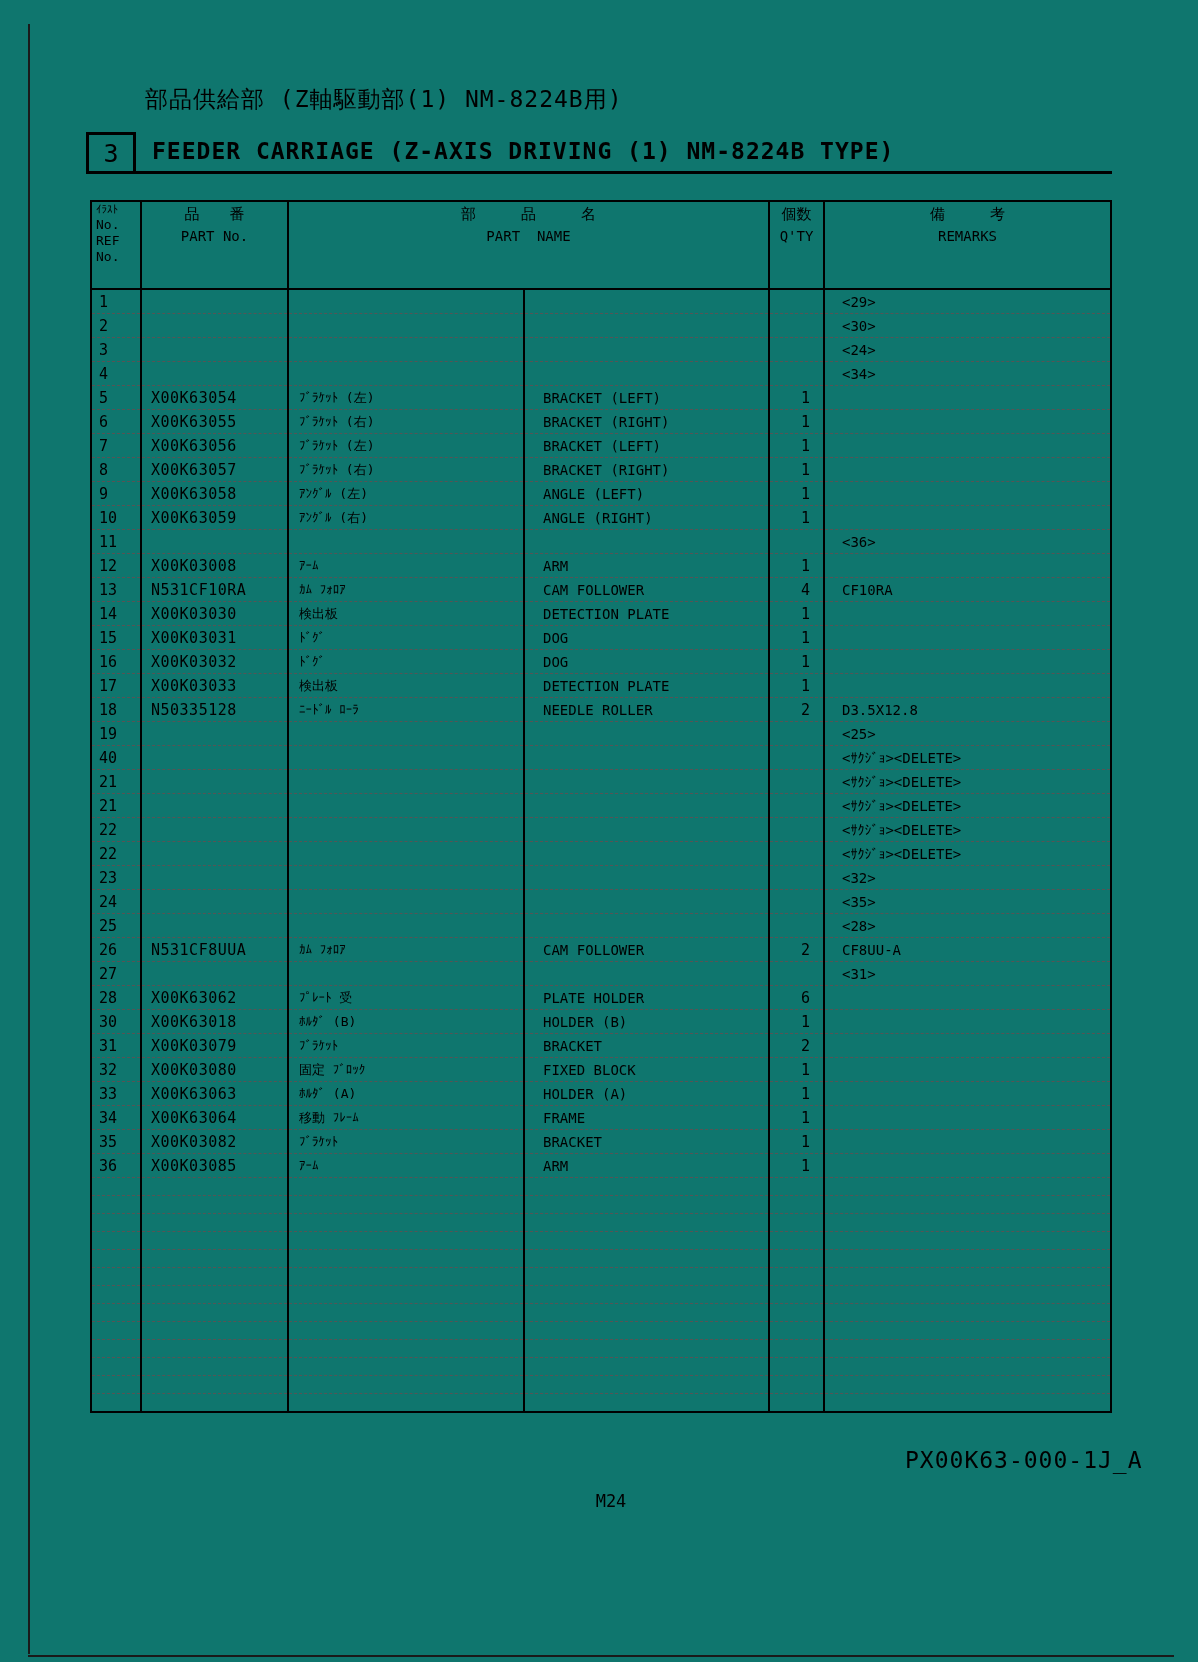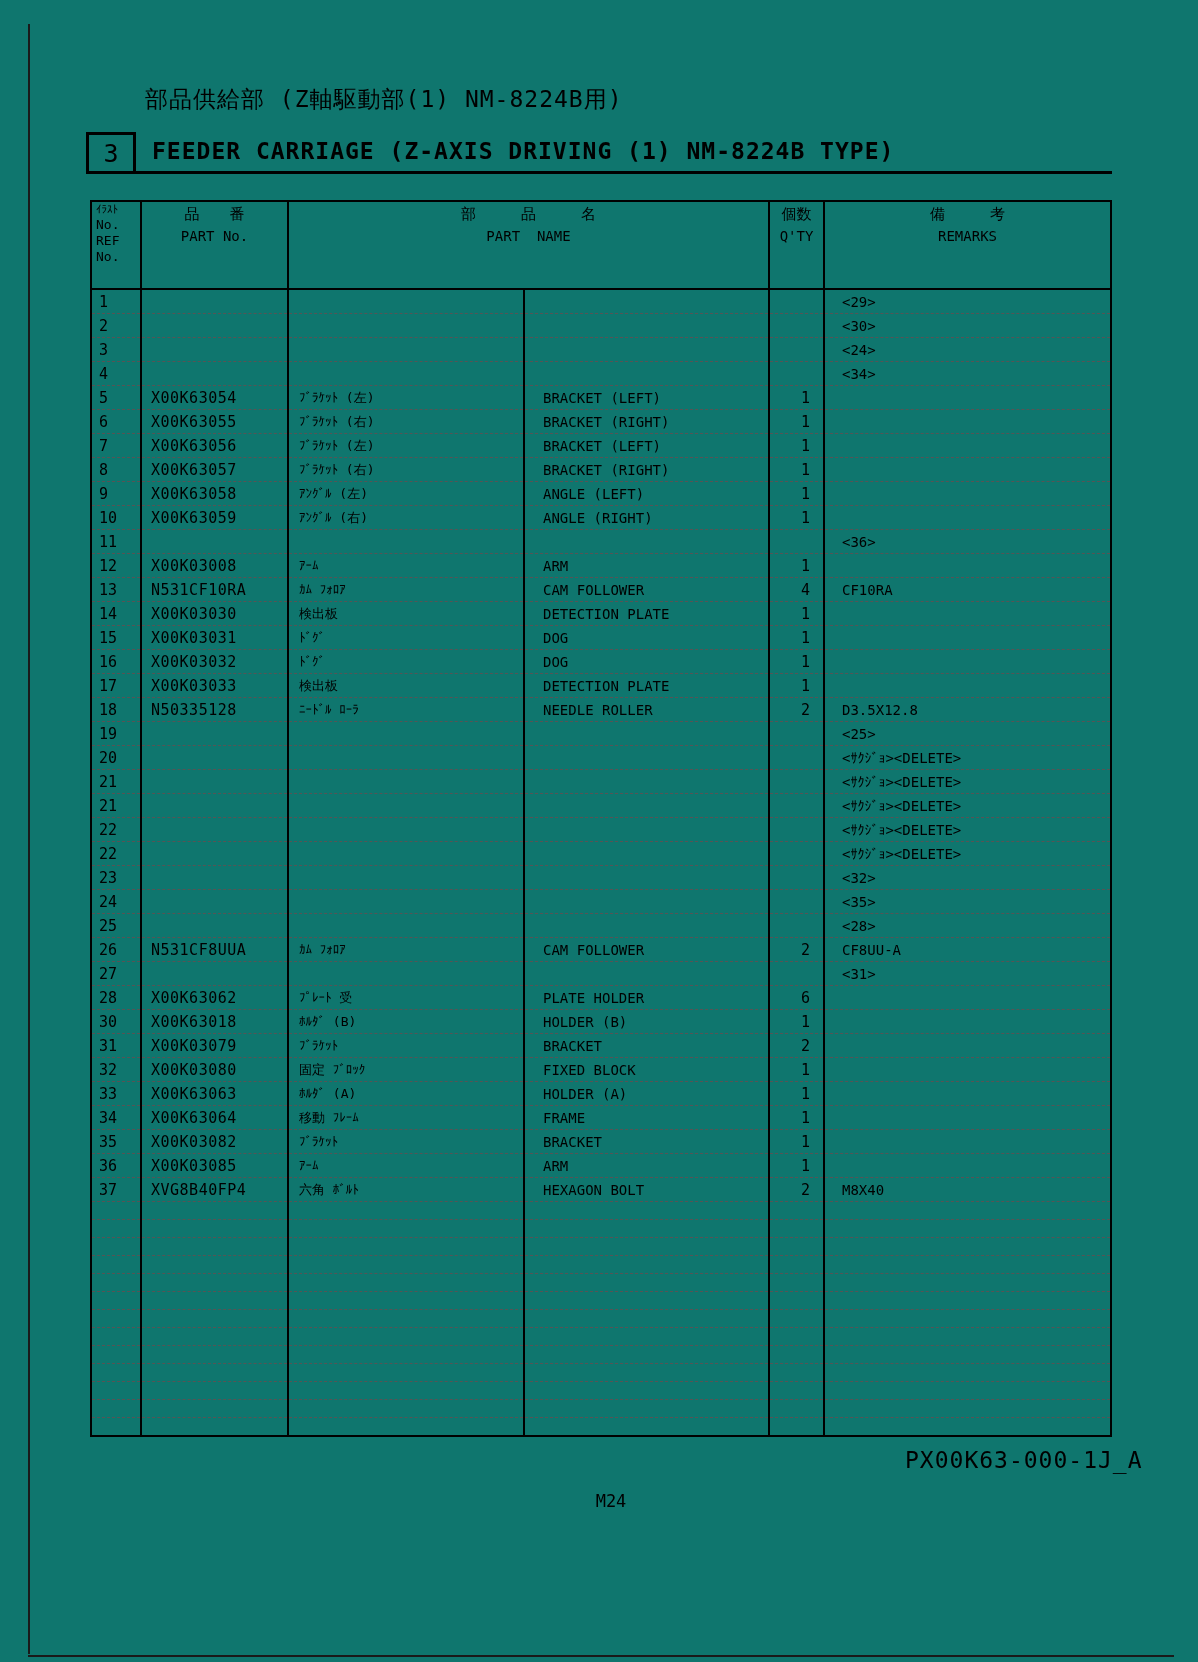--- a/index.html
+++ b/index.html
@@ -282,21 +282,21 @@
         </tr>
         <tr>
           <td class="c-ref">19</td>
           <td class="c-part-no"></td>
           <td class="c-name-jp"></td>
           <td class="c-name-en"></td>
           <td class="c-qty"></td>
           <td class="c-remarks">&lt;25&gt;</td>
         </tr>
         <tr>
-          <td class="c-ref">20</td>
+          <td class="c-ref">40</td>
           <td class="c-part-no"></td>
           <td class="c-name-jp"></td>
           <td class="c-name-en"></td>
           <td class="c-qty"></td>
           <td class="c-remarks">&lt;ｻｸｼﾞｮ&gt;&lt;DELETE&gt;</td>
         </tr>
         <tr>
           <td class="c-ref">21</td>
           <td class="c-part-no"></td>
           <td class="c-name-jp"></td>
@@ -425,28 +425,20 @@
           <td class="c-remarks"></td>
         </tr>
         <tr>
           <td class="c-ref">36</td>
           <td class="c-part-no">X00K03085</td>
           <td class="c-name-jp">ｱｰﾑ</td>
           <td class="c-name-en">ARM</td>
           <td class="c-qty">1</td>
           <td class="c-remarks"></td>
         </tr>
-        <tr>
-          <td class="c-ref">37</td>
-          <td class="c-part-no">XVG8B40FP4</td>
-          <td class="c-name-jp">六角 ﾎﾞﾙﾄ</td>
-          <td class="c-name-en">HEXAGON BOLT</td>
-          <td class="c-qty">2</td>
-          <td class="c-remarks">M8X40</td>
-        </tr>
         <tr class="empty">
           <td class="c-ref"></td>
           <td class="c-part-no"></td>
           <td class="c-name-jp"></td>
           <td class="c-name-en"></td>
           <td class="c-qty"></td>
           <td class="c-remarks"></td>
         </tr>
         <tr class="empty">
           <td class="c-ref"></td>

